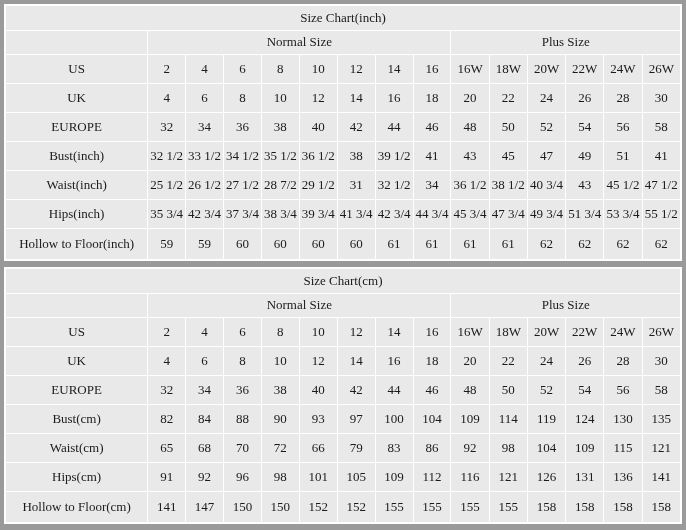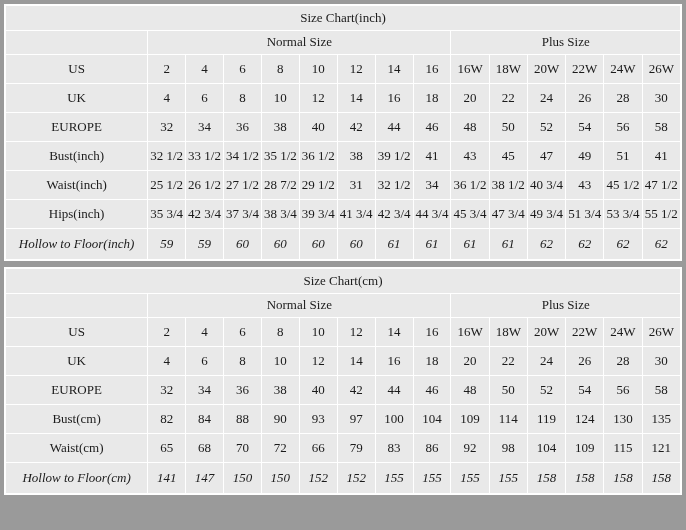--- a/index.html
+++ b/index.html
@@ -53,21 +53,21 @@
     height: 23px;
   }
   .rowlabel {
     font-size: 14px;
     background: #e9e9e9;
   }
   .datacell {
     font-size: 12.5px;
   }
   .r-normal td { height: 28px; }
-  .r-tall td { height: 30px; font-style: italic; }
+  .r-tall td { height: 30px; }
   .blank { background: #e9e9e9; }
   .small-num { font-size: 12px; }
 </style>
 </head>
 <body>
 
 <div class="page">
   <div class="chart-block">
     <table class="size-table">
       <colgroup>
@@ -325,20 +325,37 @@
           <td class="datacell">79</td>
           <td class="datacell">83</td>
           <td class="datacell">86</td>
           <td class="datacell">92</td>
           <td class="datacell">98</td>
           <td class="datacell">104</td>
           <td class="datacell">109</td>
           <td class="datacell">115</td>
           <td class="datacell">121</td>
         </tr>
+        <tr class="r-normal">
+          <td class="rowlabel">Hips(cm)</td>
+          <td class="datacell">91</td>
+          <td class="datacell">92</td>
+          <td class="datacell">96</td>
+          <td class="datacell">98</td>
+          <td class="datacell">101</td>
+          <td class="datacell">105</td>
+          <td class="datacell">109</td>
+          <td class="datacell">112</td>
+          <td class="datacell">116</td>
+          <td class="datacell">121</td>
+          <td class="datacell">126</td>
+          <td class="datacell">131</td>
+          <td class="datacell">136</td>
+          <td class="datacell">141</td>
+        </tr>
         <tr class="r-tall">
           <td class="rowlabel">Hollow to Floor(cm)</td>
           <td class="datacell">141</td>
           <td class="datacell">147</td>
           <td class="datacell">150</td>
           <td class="datacell">150</td>
           <td class="datacell">152</td>
           <td class="datacell">152</td>
           <td class="datacell">155</td>
           <td class="datacell">155</td>

